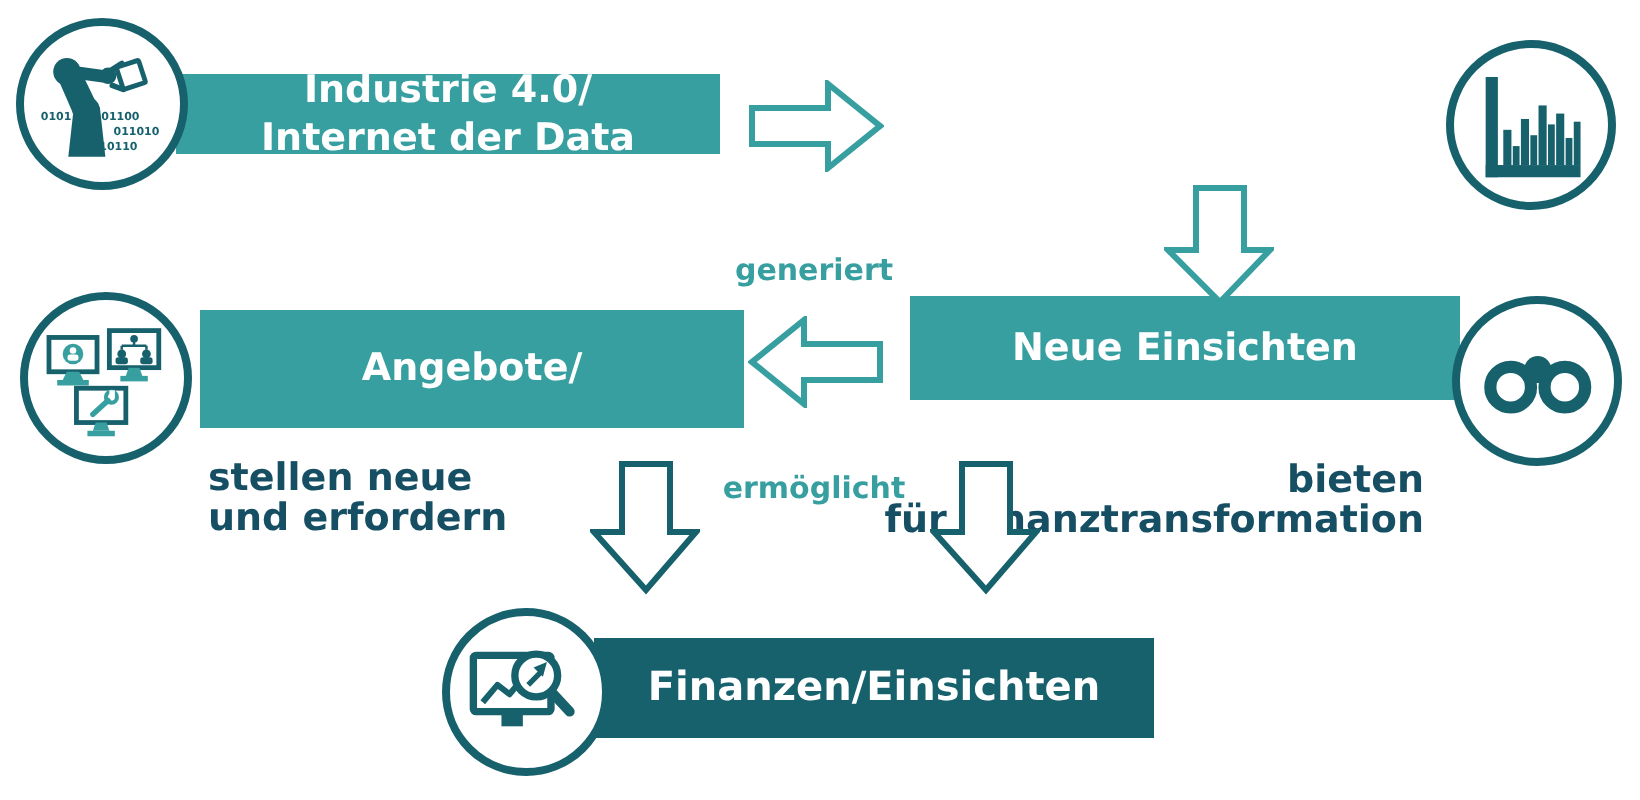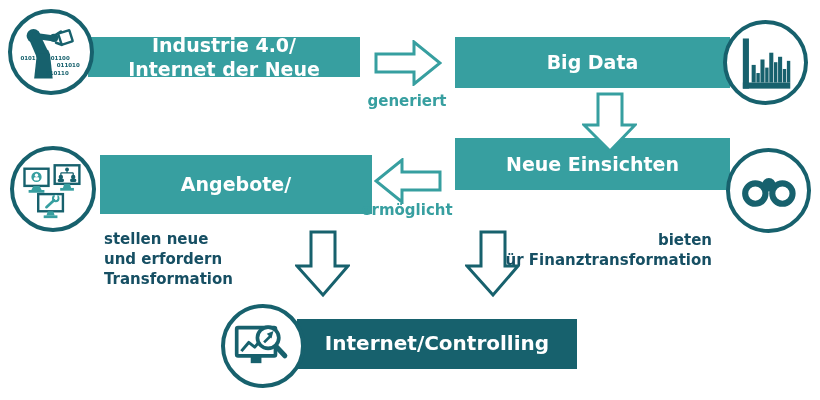--- a/index.html
+++ b/index.html
@@ -19,49 +19,46 @@
     text-align:center;z-index:1;
   }
   .box.dark{background:var(--dark_teal);font-size:20px;}
   .circle{
     position:absolute;background:#fff;border:4px solid var(--dark_teal);border-radius:50%;
     box-sizing:border-box;z-index:3;display:flex;align-items:center;justify-content:center;
   }
   .circle svg{width:88%;height:88%;}
   .arrow{position:absolute;z-index:2;}
   .flowlabel{
-    position:absolute;color:var(--teal);font-weight:bold;font-size:15px;text-align:center;z-index:2;
+    position:absolute;color:var(--teal);font-weight:bold;font-size:15px;text-align:center;z-index:2;margin-top:34px;
   }
   .note{
-    position:absolute;color:var(--note_text);font-weight:bold;font-size:15px;line-height:20px;z-index:2;
+    position:absolute;color:var(--note_text);font-weight:bold;font-size:19px;line-height:20px;z-index:2;
   }
   .note.right{text-align:right;}
   .u{display:inline-block;border-bottom:1.6px solid currentColor;padding-right:6px;}
   
   .fd{fill:var(--dark_teal);}
   .ft{fill:var(--teal);}
   .fw{fill:#fff;}
   .sd{stroke:var(--dark_teal);}
   .st{stroke:var(--teal);}
   .nf{fill:none;}
   .bintxt{font-family:"DejaVu Sans","Liberation Sans",sans-serif;font-weight:bold;font-size:8px;fill:var(--dark_teal);}
 </style>
 </head>
 <body>
 
 <div class="canvas">
 
   <div class="box" style="left:88px;top:37px;width:272px;height:40px;">
     <span>Industrie 4.0/</span>
-    <span>Internet der Neue</span>
+    <span>Internet der Data</span>
   </div>
 
-  <div class="box" style="left:455px;top:37px;width:275px;height:51px;">
-    <span>Big Data</span>
-  </div>
 
   <svg class="arrow" style="left:374px;top:40px;" width="68" height="46" viewBox="0 0 68 46">
     <polygon points="2,14 40,14 40,2 66,23 40,44 40,32 2,32" class="fw st" stroke-width="3"></polygon>
   </svg>
   <div class="flowlabel" style="left:357px;top:92px;width:100px;">generiert</div>
 
   <svg class="arrow" style="left:582px;top:92px;" width="55" height="61" viewBox="0 0 55 61">
     <polygon points="16,2 40,2 40,33 53,33 28,59 2,33 16,33" class="fw st" stroke-width="3"></polygon>
   </svg>
 
@@ -95,21 +92,21 @@
       <rect x="68" y="41" width="6" height="38" class="fd"></rect>
       <rect x="75" y="59" width="5" height="20" class="fd"></rect>
       <rect x="81" y="47" width="5" height="32" class="fd"></rect>
     </svg>
   </div>
 
   <div class="box" style="left:100px;top:155px;width:272px;height:59px;">
     <span>Angebote/</span>
   </div>
 
-  <div class="box" style="left:455px;top:138px;width:275px;height:52px;">
+  <div class="box" style="left:455px;top:148px;width:275px;height:52px;">
     <span>Neue Einsichten</span>
   </div>
 
   <svg class="arrow" style="left:374px;top:158px;" width="68" height="46" viewBox="0 0 68 46">
     <polygon points="66,14 28,14 28,2 2,23 28,44 28,32 66,32" class="fw st" stroke-width="3"></polygon>
   </svg>
   <div class="flowlabel" style="left:357px;top:201px;width:100px;text-align:center;">ermöglicht</div>
 
   <div class="circle" style="left:10px;top:146px;width:86px;height:86px;">
     <svg viewBox="0 0 100 100">
@@ -144,37 +141,36 @@
     <svg viewBox="0 0 100 100">
       <circle cx="30" cy="54" r="15" class="nf sd" stroke-width="9"></circle>
       <circle cx="70" cy="54" r="15" class="nf sd" stroke-width="9"></circle>
       <circle cx="50" cy="41" r="10" class="fd"></circle>
     </svg>
   </div>
 
   <div class="note" style="left:104px;top:229px;">
     <div>stellen neue</div>
     <div>und erfordern</div>
-    <div>Transformation</div>
   </div>
 
   <div class="note right" style="right:108px;top:230px;margin-left:30px;">
     <div>bieten</div>
     <div>für Finanztransformation</div>
   </div>
 
   <svg class="arrow" style="left:295px;top:230px;" width="55" height="68" viewBox="0 0 55 68">
     <polygon points="16,2 40,2 40,36 53,36 28,65 2,36 16,36" class="fw sd" stroke-width="3"></polygon>
   </svg>
   <svg class="arrow" style="left:465px;top:230px;" width="55" height="68" viewBox="0 0 55 68">
     <polygon points="16,2 40,2 40,36 53,36 28,65 2,36 16,36" class="fw sd" stroke-width="3"></polygon>
   </svg>
 
   <div class="box dark" style="left:297px;top:319px;width:280px;height:50px;">
-    <span>Internet/Controlling</span>
+    <span>Finanzen/Einsichten</span>
   </div>
 
   <div class="circle" style="left:221px;top:304px;width:84px;height:84px;">
     <svg viewBox="0 0 100 100">
       <rect x="10" y="22" width="58" height="42" rx="2" class="fw sd" stroke-width="5.5"></rect>
       <polyline points="17,57 28,44 37,51 48,38" class="nf sd" stroke-width="4.5" stroke-linejoin="round"></polyline>
       <rect x="31" y="64" width="16" height="11" class="fd"></rect>
       <circle cx="57" cy="37" r="16" class="fw sd" stroke-width="5.5"></circle>
       <path d="M51,44 L61,34" class="sd nf" stroke-width="4"></path>
       <polygon points="65,27 55,31 62,38" class="fd"></polygon>

